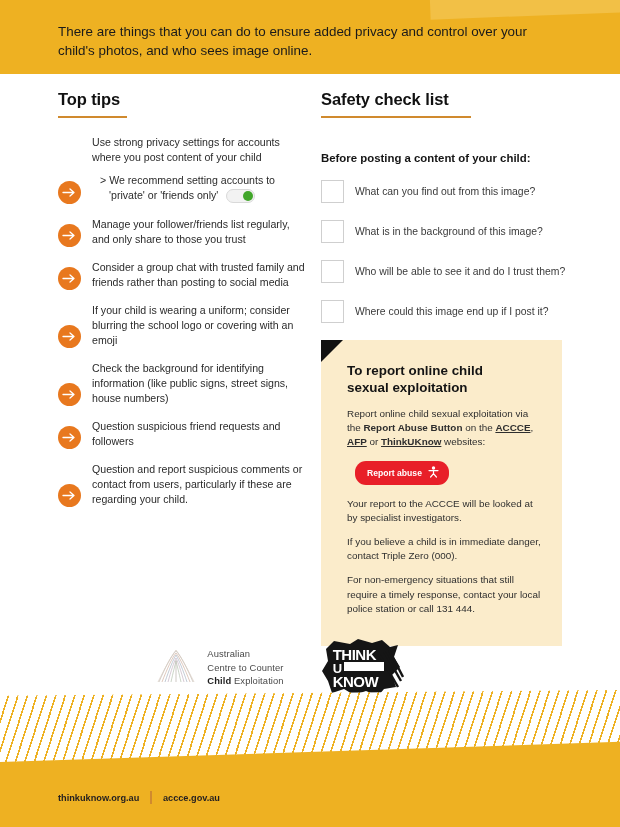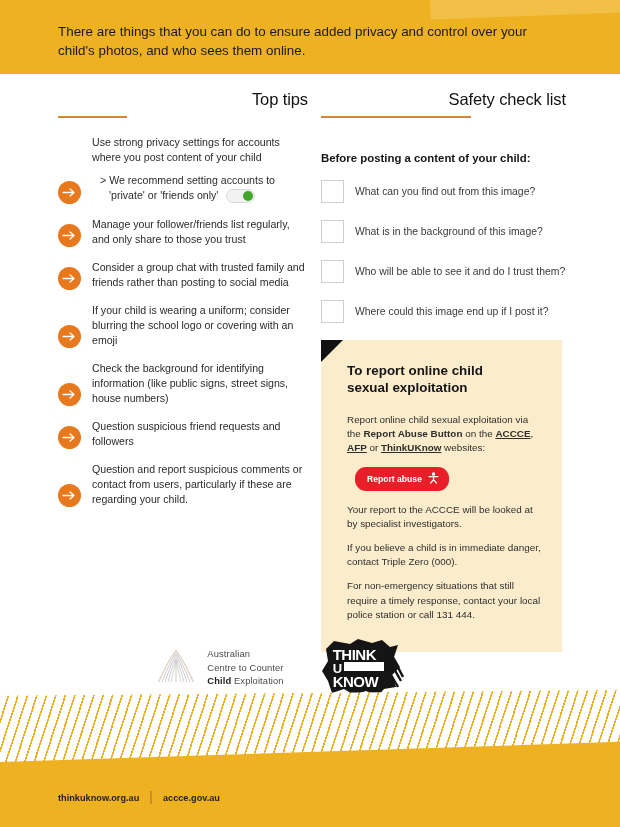--- a/index.html
+++ b/index.html
@@ -41,25 +41,24 @@
   }
 
   
   .content { position: absolute; top: 74px; left: 0; width: 620px; }
 
   .col-left  { position: absolute; top: 16px; left: 58px; width: 250px; }
   .col-right { position: absolute; top: 16px; left: 321px; width: 245px; }
 
   .section-title {
     font-size: 16.5px;
-    font-weight: normal;
+    font-weight: bold;
     color: #111;
     letter-spacing: -0.1px;
     padding-bottom: 7px;
-    text-align: right;
   }
   .title-rule {
     height: 2px;
     background: #d08a2e;
     margin-bottom: 16px;
   }
   .rule-left  { width: 69px; }
   .rule-right { width: 150px; }
 
   
@@ -150,21 +149,21 @@
     top: 0; left: 0;
     width: 0; height: 0;
     border-top: 22px solid #111;
     border-right: 22px solid transparent;
   }
   .report-title {
     font-size: 13.4px;
     font-weight: bold;
     line-height: 1.27;
     color: #141414;
-    margin-bottom: 17px;
+    margin-bottom: 11px;
   }
   .report-para {
     font-size: 9.9px;
     line-height: 1.42;
     color: #2e2e2e;
     margin-bottom: 10px;
   }
   .report-para b { font-weight: bold; }
   .report-para u { text-decoration: underline; font-weight: bold; }
 
@@ -272,21 +271,21 @@
   .footer-divider {
     width: 1.6px; height: 13px;
     background: #d08a2e;
   }
 </style>
 </head>
 <body>
 
 <div class="header-banner">
   <div class="highlight-wedge"></div>
-  <div class="header-text">There are things that you can do to ensure added privacy and control over your child's photos, and who sees them online.</div>
+  <div class="header-text">There are things that you can do to ensure added privacy and control over your child's photos, and who sees image online.</div>
 </div>
 
 <div class="content">
 
   <div class="col-left">
     <div class="section-title">Top tips</div>
     <div class="title-rule rule-left"></div>
 
     <div class="tip">
       <div class="tip-arrow">

